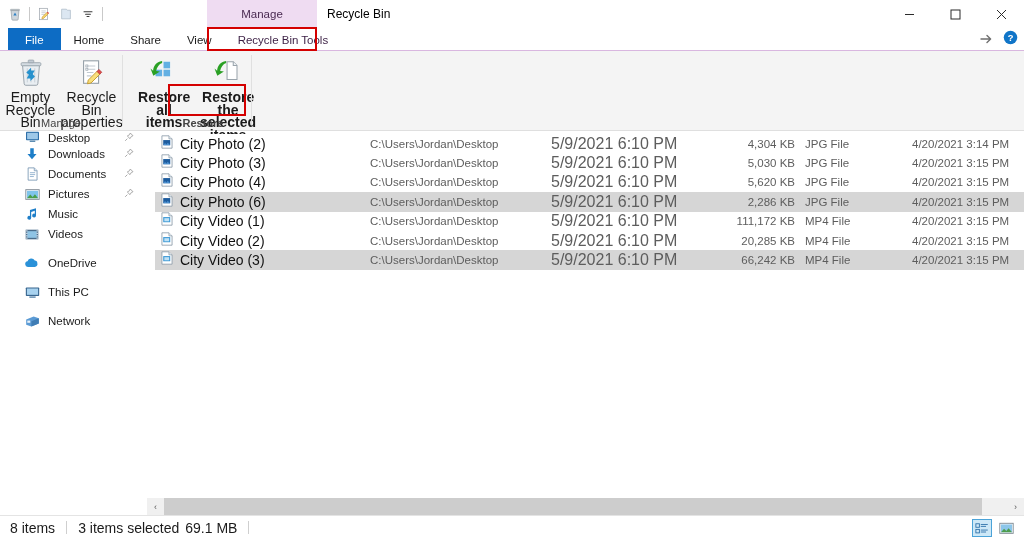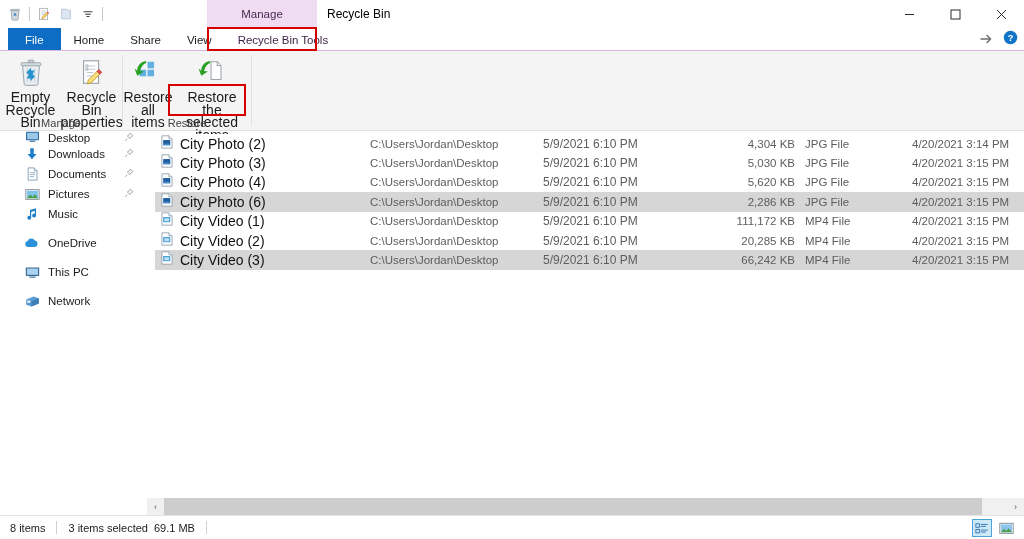--- a/index.html
+++ b/index.html
@@ -249,22 +249,22 @@
     color: #111111;
     white-space: nowrap;
   }
   .c-loc {
     position: absolute; left: 215px;
     font-size: 11.5px;
     color: #5d5d5d;
     white-space: nowrap;
   }
   .c-del {
-    position: absolute; left: 388px;
-    font-size: 12px;
+    position: absolute; left: 396px;
+    font-size: 16px;
     color: #5d5d5d;
     white-space: nowrap;
   }
   .c-size {
     position: absolute; left: 530px;
     width: 110px;
     text-align: right;
     font-size: 11.5px;
     color: #5d5d5d;
     white-space: nowrap;
@@ -313,21 +313,21 @@
   .statusbar {
     position: absolute;
     left: 0; top: 515px;
     width: 1024px; height: 24px;
     background: #ffffff;
     border-top: 1px solid #e4e4e4;
     display: flex;
     align-items: center;
   }
   .sb-text {
-    font-size: 11px;
+    font-size: 14px;
     color: #1b1b1b;
     white-space: nowrap;
   }
   .sb-sep {
     width: 1px; height: 13px;
     background: #cfcfcf;
     margin: 0 11px;
   }
   .sb-views {
     position: absolute;
@@ -464,21 +464,21 @@
           </div>
           <div class="rlabel">Recycle Bin
 properties</div>
         </div>
       </div>
       <div class="rgroup-label">Manage</div>
     </div>
 
     <div class="rgroup-div" style="left:122px;"></div>
 
-    <div class="rgroup" style="left:123px; width:128px;">
+    <div class="rgroup" style="left:139px; width:128px;font-weight:bold;">
       <div class="rgroup-items">
         <div class="rbtn" style="min-width:46px;">
           <div class="ricon">
             <svg width="30" height="30" viewBox="0 0 32 32">
               <rect x="15.5" y="4" width="7" height="7" fill="#63b0e3"></rect>
               <rect x="15.5" y="12.5" width="7" height="7" fill="#63b0e3"></rect>
               <rect x="7" y="12.5" width="7" height="7" fill="#63b0e3"></rect>
               <path d="M13 3.2 C6.5 4.2 3.6 9 3.4 13.6 L0.6 11.2 L3.6 19 L10.6 14.4 L6.6 13.8 C7.4 9.6 9.8 6.2 13 5.2 Z" transform="translate(1,0)" fill="#2aa024"></path>
             </svg>
           </div>
@@ -572,20 +572,39 @@
 
     <div class="nav-item">
       <div class="nav-icon">
         <svg width="13" height="14" viewBox="0 0 14 16">
           <path d="M11 1.5v8.2a2.2 2.2 0 1 1-1.4-2V4.3L5.5 5.6v6.6a2.2 2.2 0 1 1-1.4-2V3.5L11 1.5z" fill="#1e7ec8"></path>
         </svg>
       </div>
       <div class="nav-label">Music</div>
     </div>
 
+    <div class="nav-item">
+      <div class="nav-icon">
+        <svg width="14" height="13" viewBox="0 0 16 14">
+          <rect x="0.8" y="1.5" width="14.4" height="11" fill="#4a6d8c"></rect>
+          <rect x="2.6" y="3.2" width="10.8" height="7.6" fill="#8fc4e5"></rect>
+          <g fill="#e8eef3">
+            <rect x="1.4" y="2.2" width="1.4" height="1.4"></rect>
+              <rect x="1.4" y="5" width="1.4" height="1.4"></rect>
+            <rect x="1.4" y="7.8" width="1.4" height="1.4"></rect>
+              <rect x="1.4" y="10.4" width="1.4" height="1.4"></rect>
+            <rect x="13.2" y="2.2" width="1.4" height="1.4"></rect>
+              <rect x="13.2" y="5" width="1.4" height="1.4"></rect>
+            <rect x="13.2" y="7.8" width="1.4" height="1.4"></rect>
+              <rect x="13.2" y="10.4" width="1.4" height="1.4"></rect>
+          </g>
+        </svg>
+      </div>
+      <div class="nav-label">Videos</div>
+    </div>
 
     <div class="nav-gap"></div>
 
     <div class="nav-item">
       <div class="nav-icon">
         <svg width="16" height="12" viewBox="0 0 18 12">
           <path d="M4.4 10.5a3.2 3.2 0 0 1-.4-6.35A4.4 4.4 0 0 1 12.1 3.2a3.1 3.1 0 0 1 2.9 3.1 3.1 3.1 0 0 1-3 4.2H4.4z" fill="#2a91d8"></path>
         </svg>
       </div>
       <div class="nav-label">OneDrive</div>

